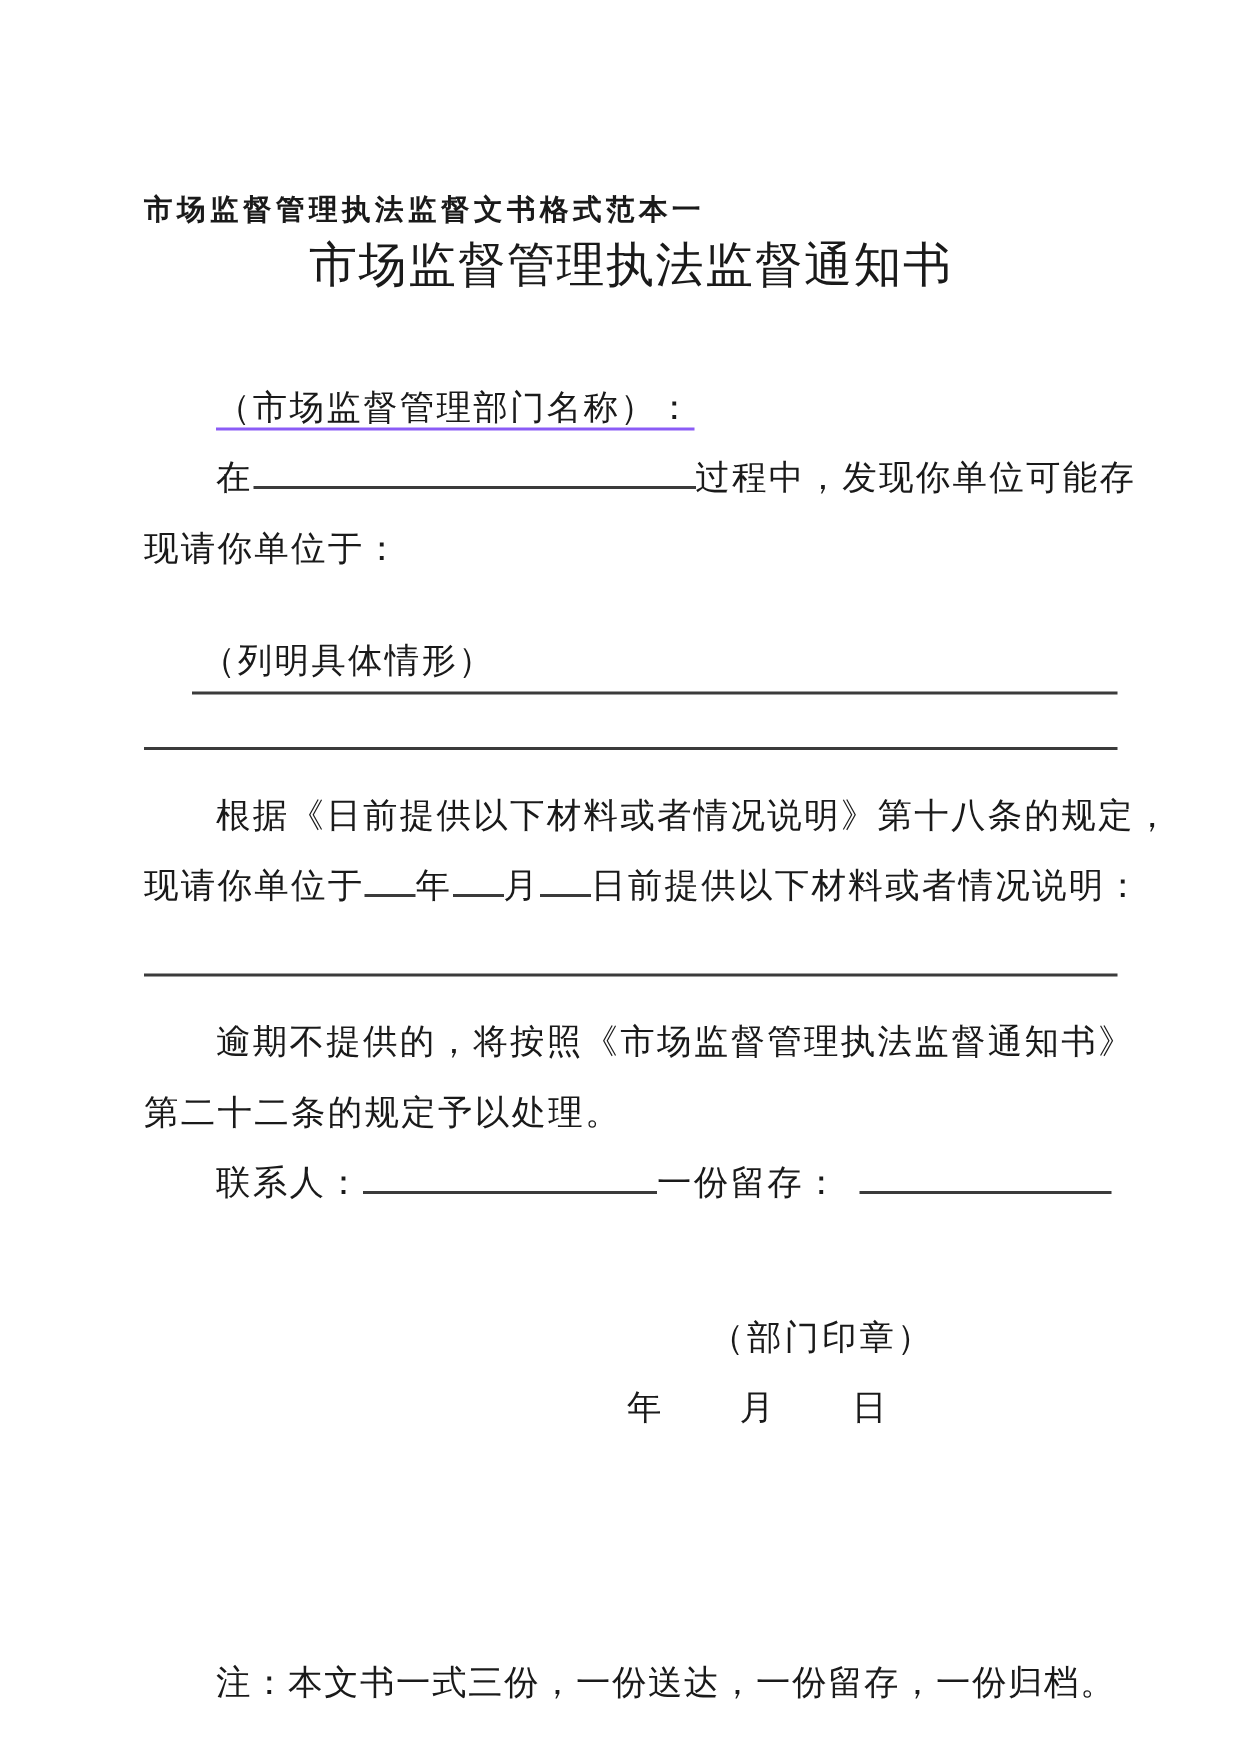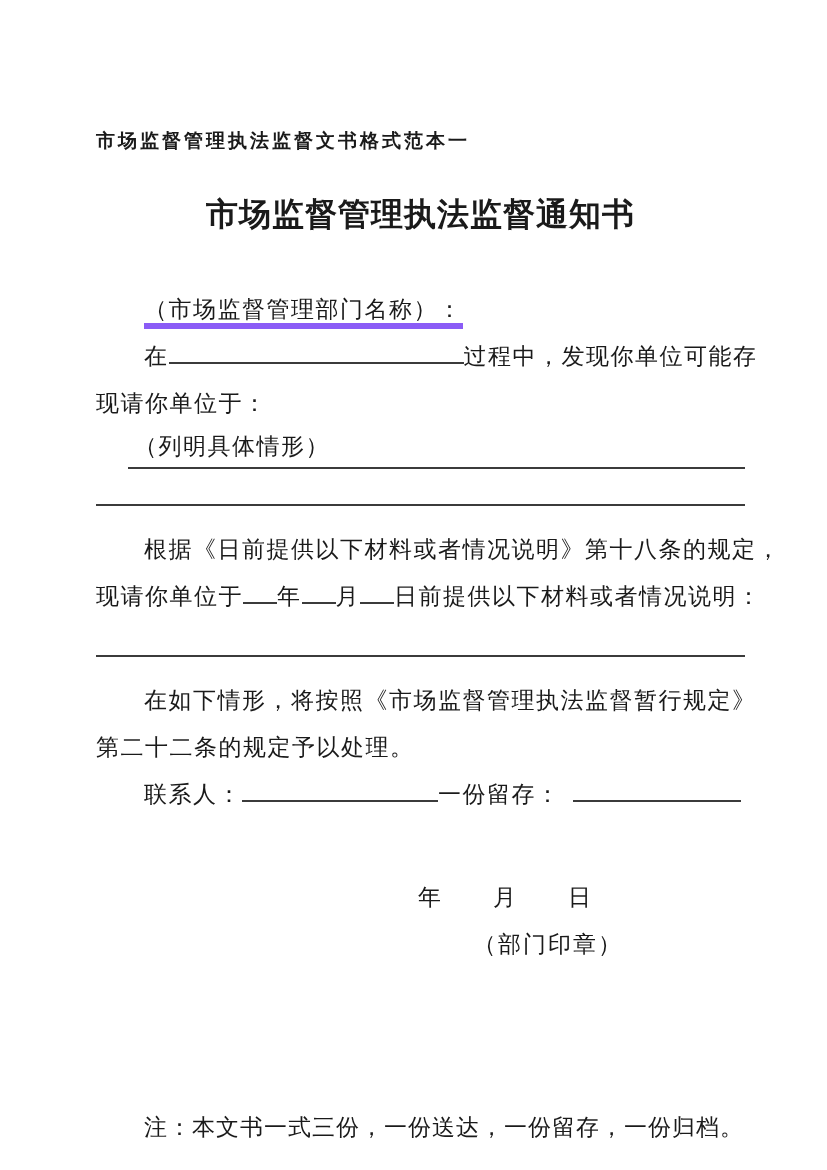--- a/index.html
+++ b/index.html
@@ -16,55 +16,55 @@
     overflow: hidden;
   }
   .header-note {
     font-size: 19px;
     font-weight: bold;
     letter-spacing: 3px;
     line-height: 26px;
   }
   .doc-title {
     font-size: 32px;
-    font-weight: bold;
+    font-weight: normal;
     text-align: center;
     letter-spacing: 1px;
     line-height: 44px;
-    margin-top: 38px;
   }
   .bodyline {
     font-size: 23px;
     line-height: 47px;
     letter-spacing: 1.5px;
     white-space: nowrap;
   }
   .indent { padding-left: 48px; }
   .salutation { margin-top: 50px; }
   .u-text {
-    border-bottom: 6px solid #8b5cf6;
+    border-bottom: 2px solid #8b5cf6;
     padding-bottom: 1px;
   }
   .blank {
     display: inline-block;
     vertical-align: baseline;
     border-bottom: 2px solid #3b3b3b;
     height: 26px;
   }
   .blank-process { width: 295px; }
   .blank-date { width: 34px; }
   .blank-contact { width: 196px; }
   .blank-phone { width: 168px; margin-left: 12px; }
   .ruled-label {
     font-size: 23px;
     letter-spacing: 1.5px;
     line-height: 40px;
     margin-left: 32px;
     border-bottom: 2px solid #3b3b3b;
     white-space: nowrap;
+    margin-top: 32px;
   }
   .ruled-label span { padding-left: 6px; }
   .ruled-empty {
     height: 37px;
     border-bottom: 2px solid #3b3b3b;
     width: 100%;
   }
   .after-rule { margin-top: 20px; }
   .sig-block { margin-top: 56px; }
   .sig-line {
@@ -111,28 +111,28 @@
 
   <div class="bodyline indent after-rule">根据《日前提供以下材料或者情况说明》第十八条的规定，</div>
 
   <div class="bodyline">
     <span>现请你单位于</span><span class="blank blank-date"></span><span>年</span><span class="blank blank-date"></span><span>月</span><span class="blank blank-date"></span><span>日前提供以下材料或者情况说明：</span>
   </div>
 
 
   <div class="ruled-empty"></div>
 
-  <div class="bodyline indent after-rule">在如下情形，将按照《市场监督管理执法监督暂行规定》</div>
+  <div class="bodyline indent after-rule">逾期不提供的，将按照《市场监督管理执法监督通知书》</div>
 
   <div class="bodyline">第二十二条的规定予以处理。</div>
 
   <div class="bodyline indent">
     <span>联系人：</span><span class="blank blank-contact"></span><span>一份留存：</span><span class="blank blank-phone"></span>
   </div>
 
   <div class="sig-block">
+    <div class="sig-line sig-stamp">（部门印章）</div>
     <div class="sig-line sig-date">年　　月　　日</div>
-    <div class="sig-line sig-stamp">（部门印章）</div>
   </div>
 
   <div class="footer-note indent">注：本文书一式三份，一份送达，一份留存，一份归档。</div>
 
 </div>
 
 </body></html>

